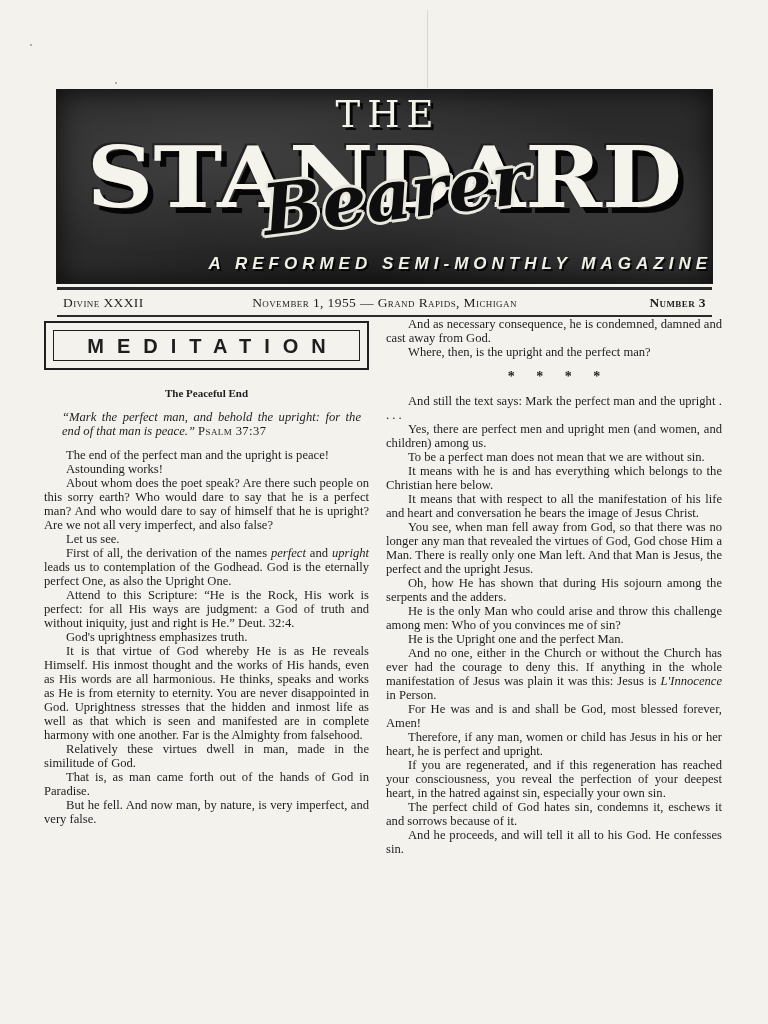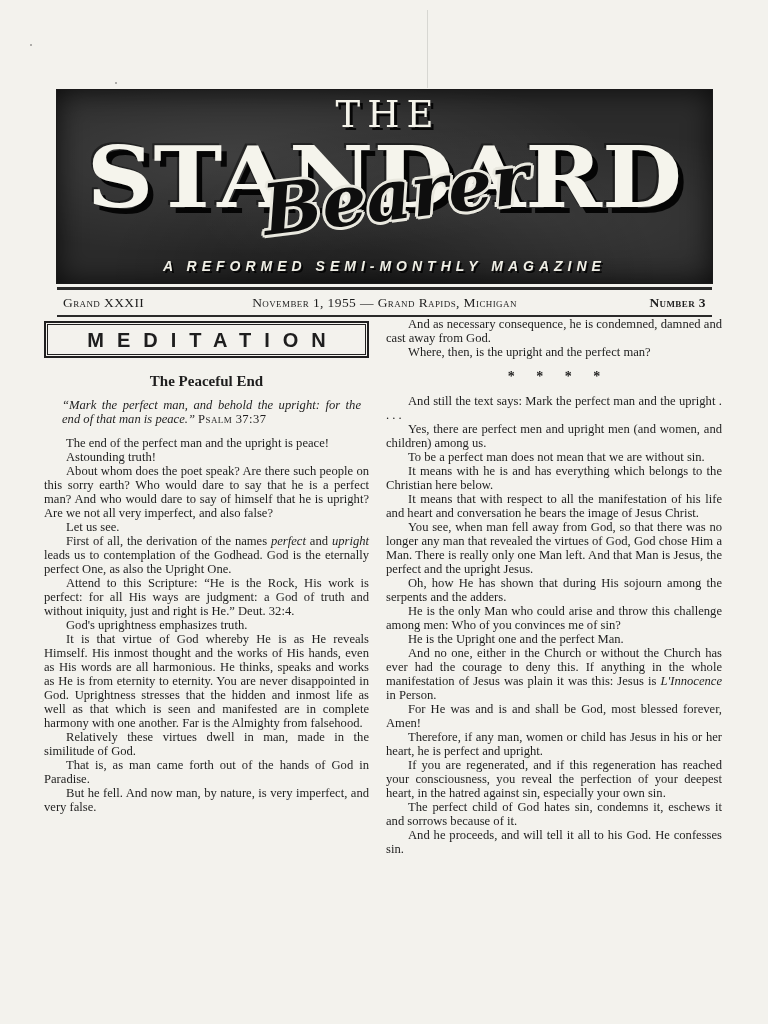--- a/index.html
+++ b/index.html
@@ -26,48 +26,48 @@
          font-family:"DejaVu Serif",serif;font-weight:bold;font-size:84px;line-height:1;
          color:#f5f4ec;transform:scaleX(1.10);transform-origin:center;
          text-shadow:5px 6px 0 rgba(0,0,0,.9), -2px -2px 0 rgba(0,0,0,.4);}
   .m-bearer{position:absolute;top:70px;left:50%;
          transform:translateX(-46%) rotate(-7deg);
          font-family:"DejaVu Serif",serif;font-style:italic;font-weight:bold;
          font-size:70px;line-height:1;color:#0e0e0e;white-space:nowrap;
          text-shadow:-2px -2px 0 #e9e8df, 2px -2px 0 #e9e8df, -2px 2px 0 #e9e8df,
                       2px 2px 0 #e9e8df, 0 -3px 0 #e9e8df, 0 3px 0 #e9e8df,
                      -3px 0 0 #e9e8df, 3px 0 0 #e9e8df;}
-  .m-tagline{position:absolute;bottom:9px;left:0;right:0;text-align:center;
+  .m-tagline{position:absolute;bottom:9px;left:0;right:0;text-align:right;
          font-family:"Liberation Sans",sans-serif;font-style:italic;font-weight:bold;
-         font-size:14px;letter-spacing:5px;color:#f0efe6;
+         font-size:17px;letter-spacing:5px;color:#f0efe6;
          text-shadow:2px 2px 0 rgba(0,0,0,.8);}
 
   
   .issue-line{position:absolute;left:57px;top:287px;width:655px;box-sizing:border-box;
          border-top:3px solid #2a2a2a;border-bottom:2px solid #2a2a2a;
          padding:5px 6px 4px;display:flex;align-items:baseline;
          font-size:13.5px;font-variant:small-caps;letter-spacing:.4px;}
   .issue-line .left{width:170px;text-align:left;}
   .issue-line .center{flex:1;text-align:center;}
   .issue-line .right{width:170px;text-align:right;font-weight:bold;}
 
   
   .col{position:absolute;font-size:12.6px;line-height:14px;text-align:justify;}
   .col-left{left:44px;top:321px;width:325px;}
   .col-right{left:386px;top:317px;width:336px;}
   .body-p{margin:0;text-indent:22px;}
   .it{font-style:italic;}
 
   
-  .meditation-box{border:2px solid #1f1f1f;padding:1px;margin:0 0 14px 0;background:var(--paper,#f3f2ed);}
+  .meditation-box{border:2px solid #1f1f1f;padding:7px;margin:0 0 14px 0;background:var(--paper,#f3f2ed);}
   .meditation-inner{border:1px solid #1f1f1f;text-align:center;padding:8px 0 7px;
          font-family:"Liberation Sans",sans-serif;font-weight:bold;font-size:20px;
          letter-spacing:13px;text-indent:13px;}
 
-  .article-title{text-align:center;font-weight:bold;font-size:15px;margin:16px 0 10px;}
+  .article-title{text-align:center;font-weight:bold;font-size:11px;margin:16px 0 10px;}
   .scripture-quote{margin:0 8px 10px 18px;text-align:justify;}
   .quote-text{font-style:italic;}
   .quote-ref{font-variant:small-caps;letter-spacing:.4px;}
 
   .stars{text-align:center;font-size:14px;font-weight:bold;word-spacing:18px;
          margin:11px 0 10px;text-indent:0;}
 </style>
 </head>
 <body>
 
@@ -79,38 +79,38 @@
   <div class="speck" style="left:336px;top:240px;"></div>
 
   <div class="masthead">
     <div class="m-the">THE</div>
     <div class="m-standard">STANDARD</div>
     <div class="m-bearer">Bearer</div>
     <div class="m-tagline">A REFORMED SEMI-MONTHLY MAGAZINE</div>
   </div>
 
   <div class="issue-line">
-    <span class="left">Grand XXXII</span>
+    <span class="left">Divine XXXII</span>
     <span class="center">November 1, 1955 — Grand Rapids, Michigan</span>
     <span class="right">Number 3</span>
   </div>
 
   <div class="col col-left">
     <div class="meditation-box">
       <div class="meditation-inner">MEDITATION</div>
     </div>
     <div class="article-title">The Peaceful End</div>
     <div class="scripture-quote">
       <span class="quote-text">“Mark the perfect man, and behold the upright: for the end of that man is peace.”</span>
       <span> </span>
       <span class="quote-ref">Psalm 37:37</span>
     </div>
     <div>
         <p class="body-p"><span>The end of the perfect man and the upright is peace!</span></p>
-        <p class="body-p"><span>Astounding truth!</span></p>
+        <p class="body-p"><span>Astounding works!</span></p>
         <p class="body-p"><span>About whom does the poet speak?  Are there such people on this sorry earth?  Who would dare to say that he is a perfect man?  And who would dare to say of himself that he is upright?  Are we not all very imperfect, and also false?</span></p>
         <p class="body-p"><span>Let us see.</span></p>
         <p class="body-p"><span>First of all, the derivation of the names </span><span class="it">perfect</span><span> and </span><span class="it">upright</span><span> leads us to contemplation of the Godhead.  God is the eternally perfect One, as also the Upright One.</span></p>
         <p class="body-p"><span>Attend to this Scripture: “He is the Rock, His work is perfect: for all His ways are judgment: a God of truth and without iniquity, just and right is He.”  Deut. 32:4.</span></p>
         <p class="body-p"><span>God's uprightness emphasizes truth.</span></p>
         <p class="body-p"><span>It is that virtue of God whereby He is as He reveals Himself.  His inmost thought and the works of His hands, even as His words are all harmonious.  He thinks, speaks and works as He is from eternity to eternity.  You are never disappointed in God.  Uprightness stresses that the hidden and inmost life as well as that which is seen and manifested are in complete harmony with one another.  Far is the Almighty from falsehood.</span></p>
         <p class="body-p"><span>Relatively these virtues dwell in man, made in the similitude of God.</span></p>
         <p class="body-p"><span>That is, as man came forth out of the hands of God in Paradise.</span></p>
         <p class="body-p"><span>But he fell.  And now man, by nature, is very imperfect, and very false.</span></p>
       </div>

